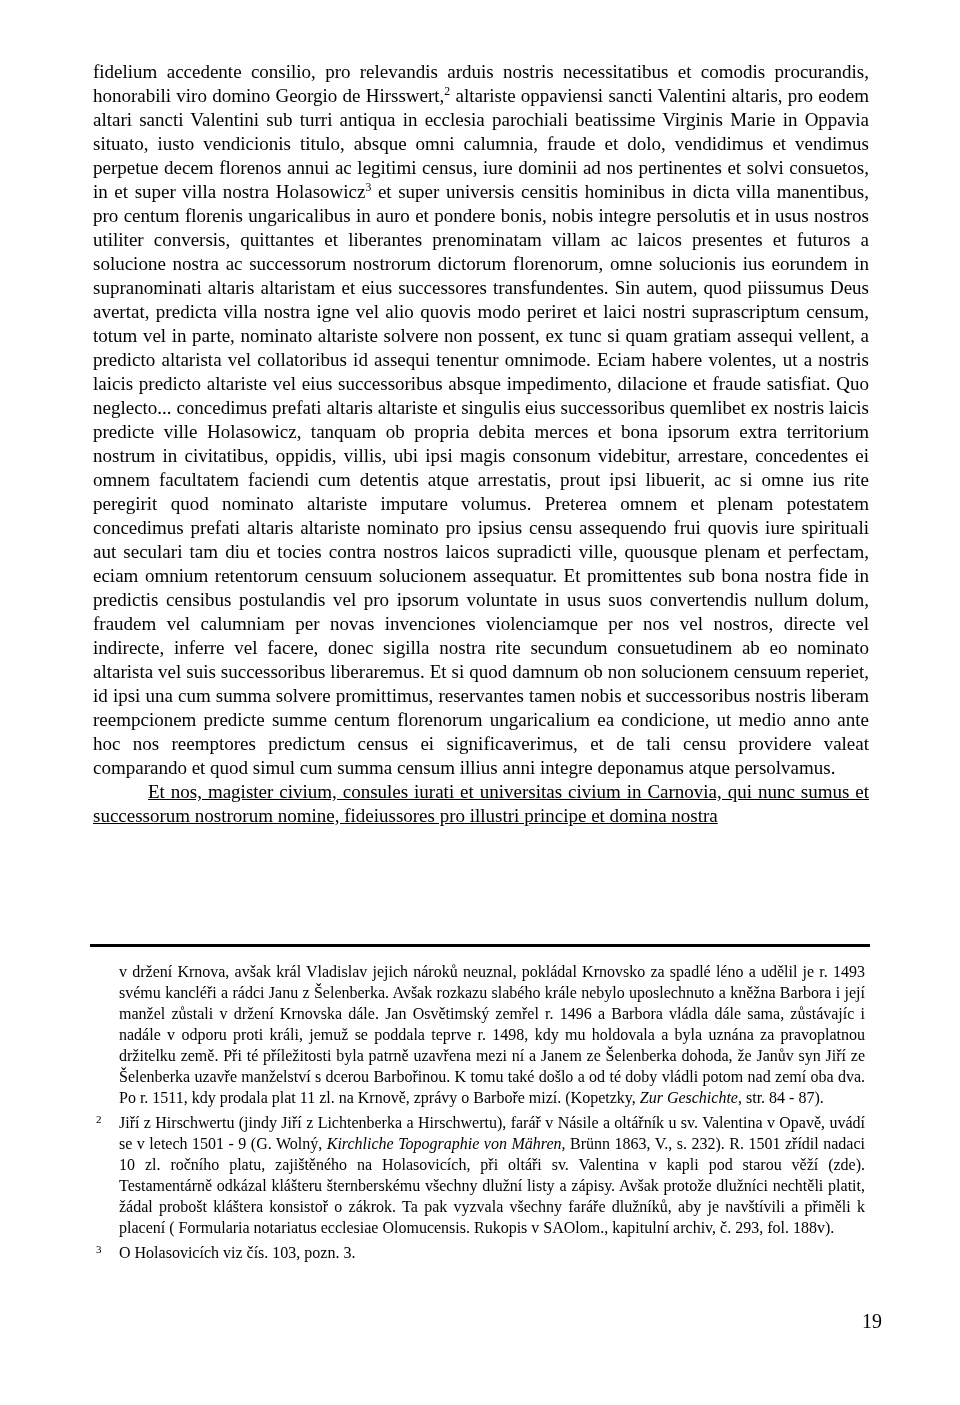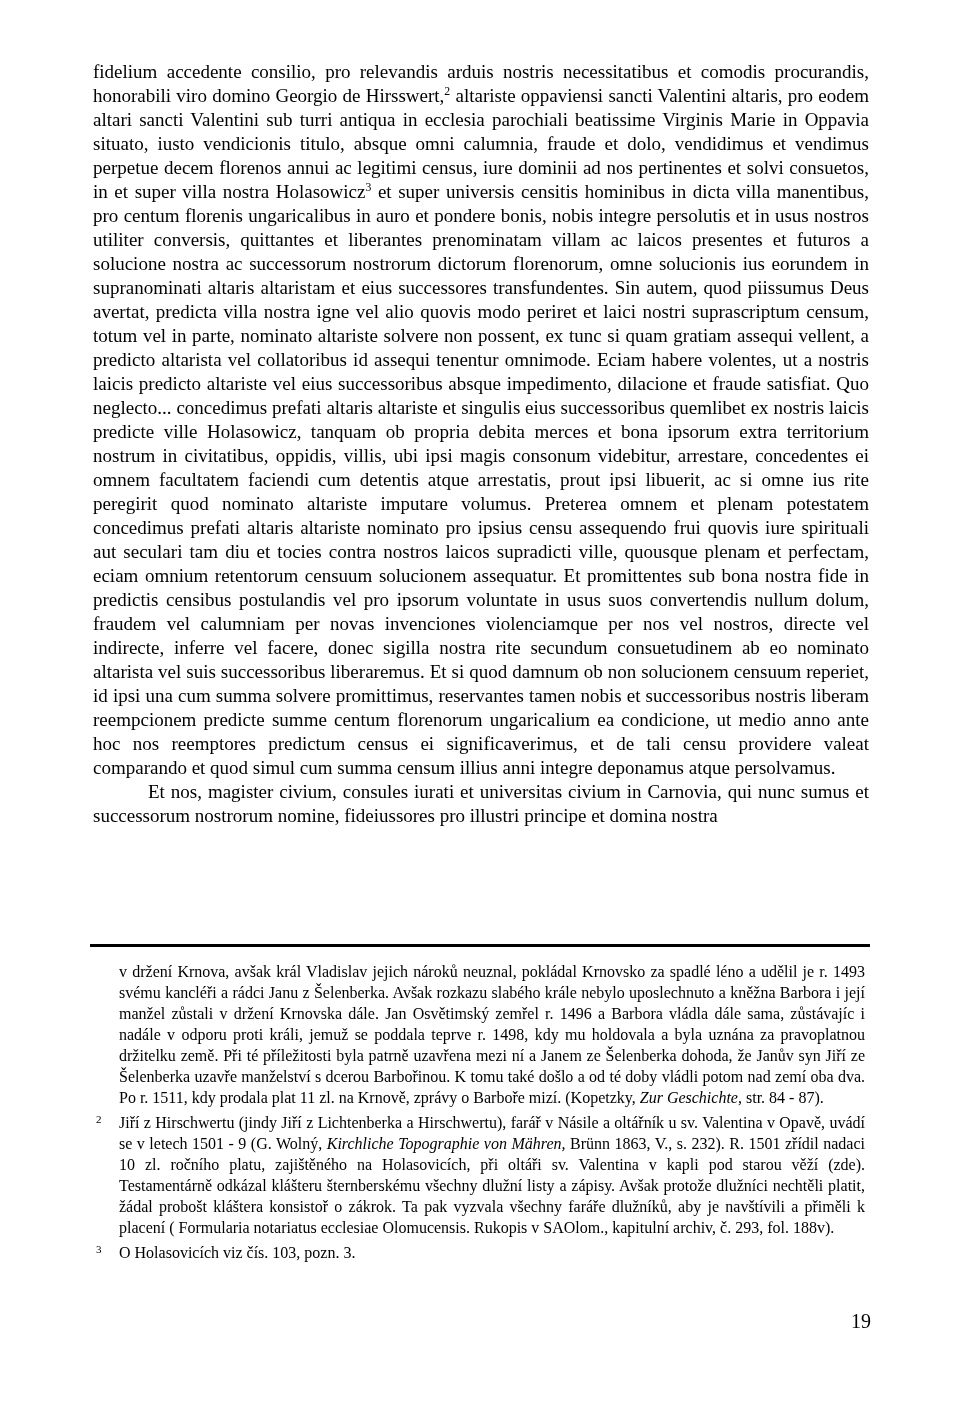--- a/index.html
+++ b/index.html
@@ -23,20 +23,21 @@
     width: 776px;
     font-size: 19px;
     line-height: 24px;
     text-align: justify;
   }
   .main-text p {
     margin: 0;
   }
   .main-text p.indented {
     text-indent: 55px;
+    text-decoration: underline;
   }
   sup {
     font-size: 0.62em;
     line-height: 0;
     vertical-align: super;
   }
   .footnote-rule {
     position: absolute;
     left: 90px;
     top: 944px;
@@ -58,21 +59,21 @@
     margin: 4px;
   }
   .fn-marker {
     position: absolute;
     left: -23px;
     top: -3px;
     font-size: 11px;
   }
   .page-number {
     position: absolute;
-    left: 95px;
+    left: 106px;
     top: 1310px;
     width: 776px;
     text-align: right;
     font-size: 20px;
   }
 </style>
 </head>
 <body>
 
 <div class="page">

